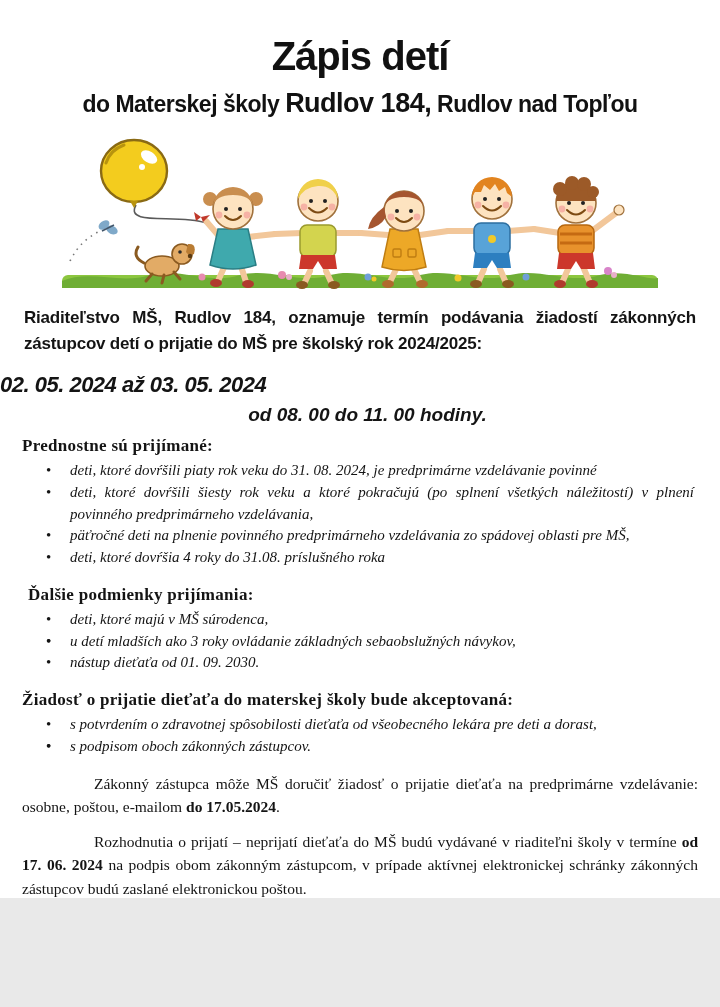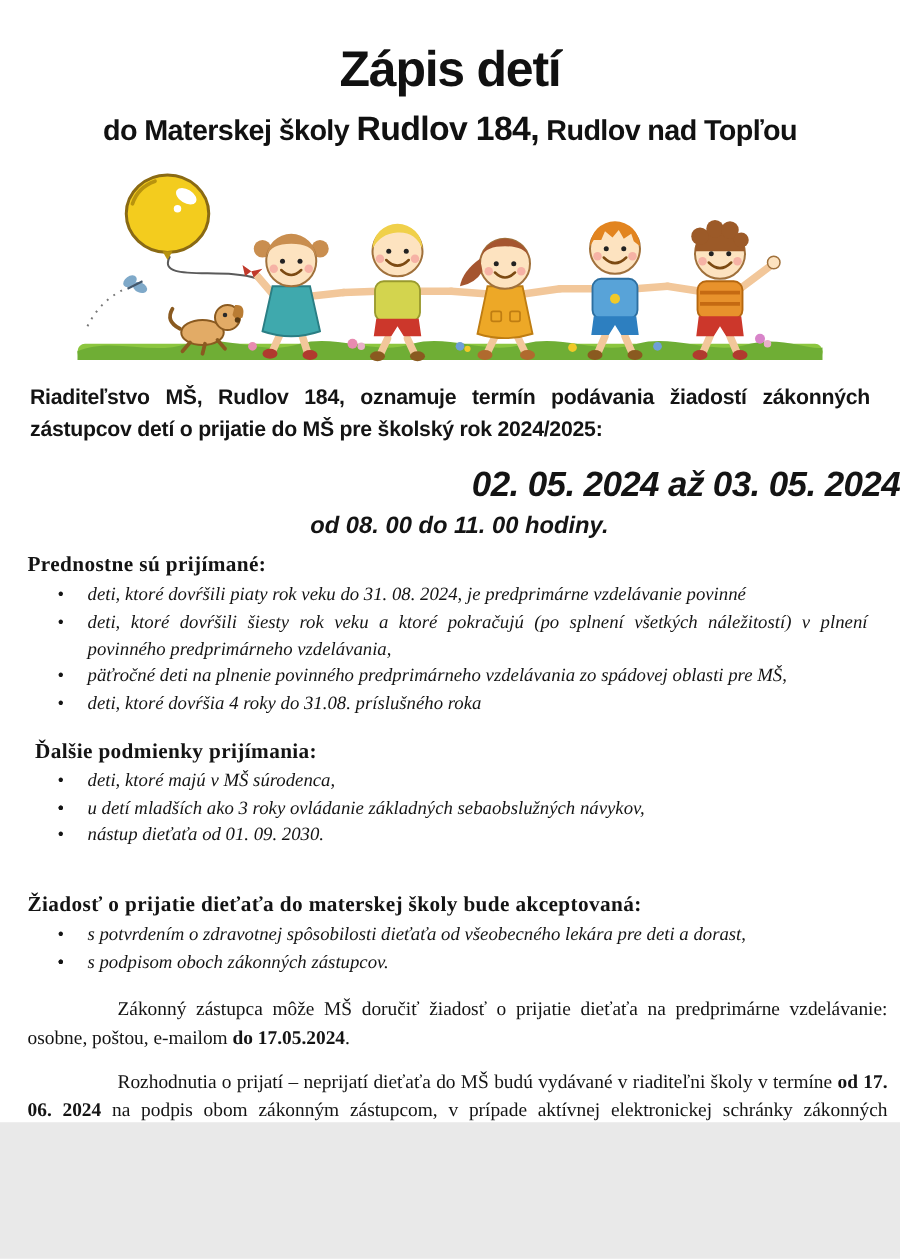--- a/index.html
+++ b/index.html
@@ -46,25 +46,25 @@
     margin:14px 24px 0 24px;
     font-family:"Liberation Sans", sans-serif;
     font-weight:bold;
     font-size:17px;
     line-height:1.5;
     text-align:justify;
     letter-spacing:-0.2px;
   }
   .date-line{
     margin-top:16px;
-    text-align:right;
+    text-align:left;
     font-family:"Liberation Sans", sans-serif;
     font-weight:bold;
     font-style:italic;
-    font-size:28px;
+    font-size:22px;
     letter-spacing:-0.5px;
   }
   .time-line{
     margin-top:6px;
     text-align:center;
     font-family:"Liberation Sans", sans-serif;
     font-weight:bold;
     font-style:italic;
     font-size:19px;
     padding-left:15px;
@@ -92,21 +92,21 @@
     text-align:justify;
   }
   ul.bullets li .marker{
     position:absolute;
     left:46px;top:0;
     font-style:normal;
     font-size:15px;
   }
   
   .closing{
-    margin:12px 10px 0 22px;
+    margin:12px 22px 0 22px;
     font-size:15.5px;
     line-height:1.5;
     text-align:justify;
     text-indent:72px;
   }
   .closing.first{margin-top:14px;}
   .closing b{font-weight:bold;}
   
   .signature{
     margin:30px 72px 0 auto;
@@ -293,21 +293,21 @@
   </ul>
 
   <h2 class="section-heading indent2">Ďalšie podmienky prijímania:</h2>
   <ul class="bullets">
     <li><span class="marker">•</span><span>deti, ktoré majú v MŠ súrodenca,</span></li>
     <li><span class="marker">•</span></li>
     <li><span class="marker">•</span><span>u detí mladších ako 3 roky ovládanie základných sebaobslužných návykov,</span></li>
     <li><span class="marker">•</span><span>nástup dieťaťa od 01. 09. 2030.</span></li>
   </ul>
 
-  <h2 class="section-heading" style="margin-top:34px;">Žiadosť o prijatie dieťaťa do materskej školy bude akceptovaná:</h2>
+  <h2 class="section-heading" style="margin-top:16px;">Žiadosť o prijatie dieťaťa do materskej školy bude akceptovaná:</h2>
   <ul class="bullets">
     <li><span class="marker">•</span><span>s potvrdením o zdravotnej spôsobilosti dieťaťa od všeobecného lekára pre deti a dorast,</span></li>
     <li><span class="marker">•</span></li>
     <li><span class="marker">•</span><span>s podpisom oboch zákonných zástupcov.</span></li>
   </ul>
 
   <p class="closing first"><span>Zákonný zástupca môže MŠ doručiť žiadosť o prijatie dieťaťa na predprimárne vzdelávanie: osobne, poštou, e-mailom </span><b>do 17.05.2024</b><span>.</span></p>
 
   <p class="closing"><span>Rozhodnutia o prijatí – neprijatí dieťaťa do MŠ budú vydávané v riaditeľni školy v termíne </span><b>od 17. 06. 2024</b><span> na podpis obom zákonným zástupcom, v prípade aktívnej elektronickej schránky zákonných zástupcov budú zaslané elektronickou poštou.</span></p>
 

